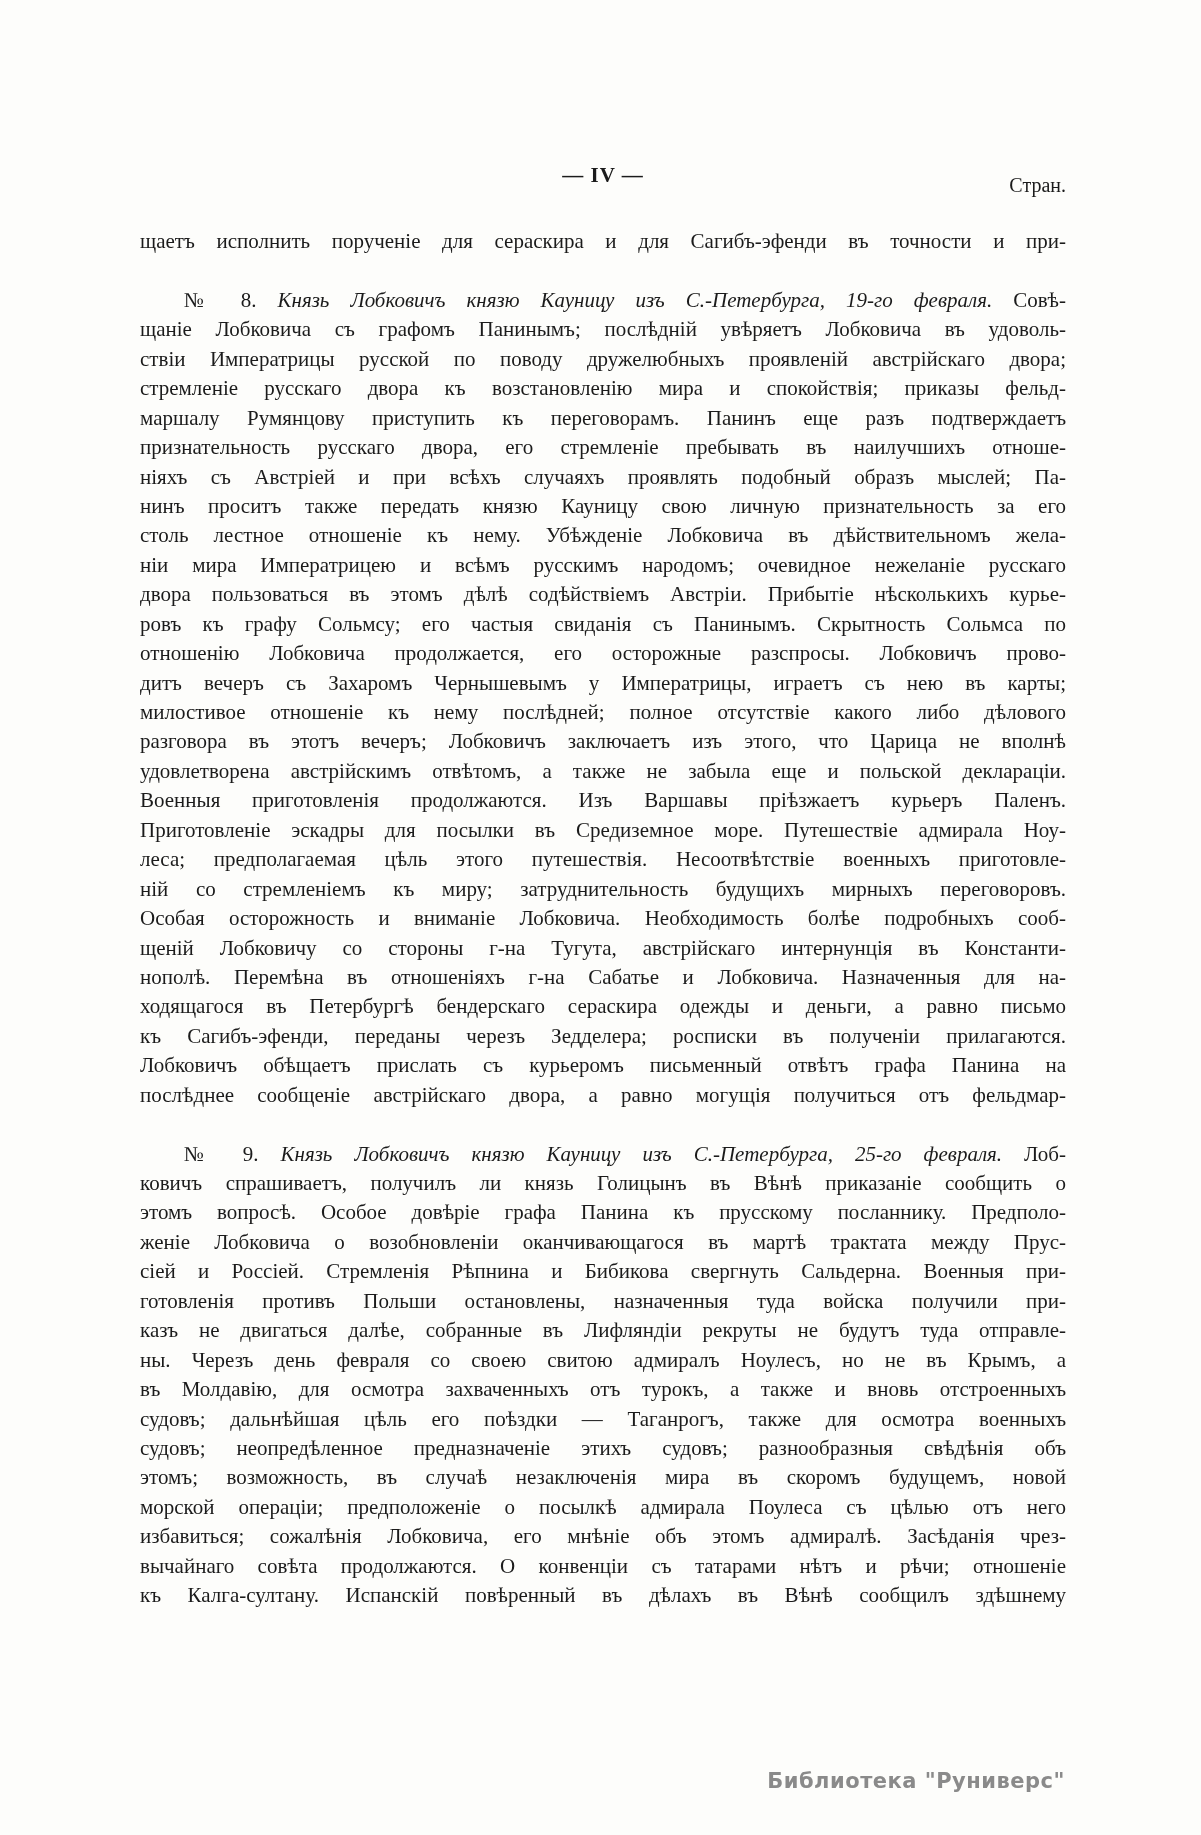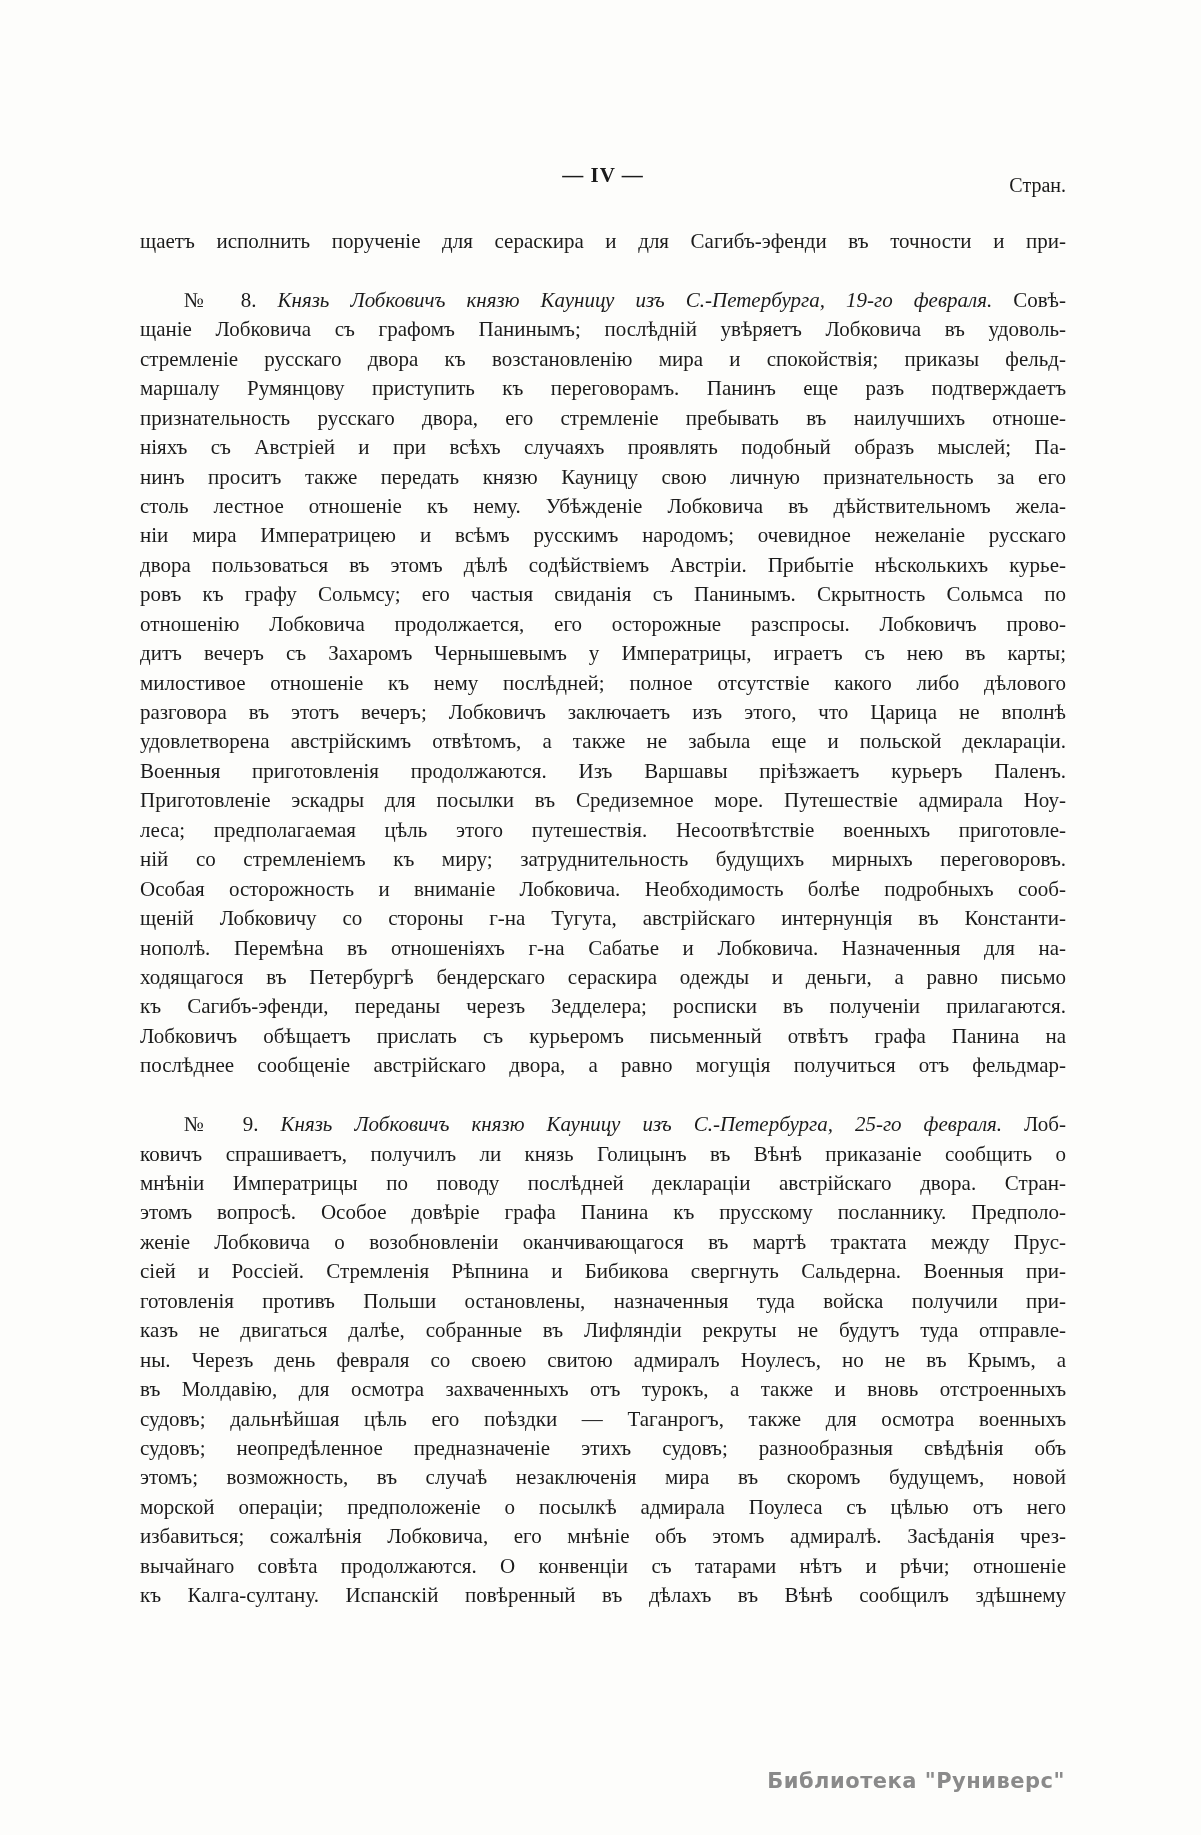--- a/index.html
+++ b/index.html
@@ -82,20 +82,21 @@
     </div>
 
     <div class="line indent">
       <span class="num">№ 8.</span>
       <span class="ital">Князь Лобковичъ князю Кауницу изъ С.-Петербурга, 19-го февраля.</span>
       <span>Совѣ-</span>
     </div>
     <div>
 
     <div class="line">щаніе Лобковича съ графомъ Панинымъ; послѣдній увѣряетъ Лобковича въ удоволь-</div>
+        <div class="line">ствіи Императрицы русской по поводу дружелюбныхъ проявленій австрійскаго двора;</div>
         <div class="line">стремленіе русскаго двора къ возстановленію мира и спокойствія; приказы фельд-</div>
         <div class="line">маршалу Румянцову приступить къ переговорамъ. Панинъ еще разъ подтверждаетъ</div>
         <div class="line">признательность русскаго двора, его стремленіе пребывать въ наилучшихъ отноше-</div>
         <div class="line">ніяхъ съ Австріей и при всѣхъ случаяхъ проявлять подобный образъ мыслей; Па-</div>
         <div class="line">нинъ проситъ также передать князю Кауницу свою личную признательность за его</div>
         <div class="line">столь лестное отношеніе къ нему. Убѣжденіе Лобковича въ дѣйствительномъ жела-</div>
         <div class="line">ніи мира Императрицею и всѣмъ русскимъ народомъ; очевидное нежеланіе русскаго</div>
         <div class="line">двора пользоваться въ этомъ дѣлѣ содѣйствіемъ Австріи. Прибытіе нѣсколькихъ курье-</div>
         <div class="line">ровъ къ графу Сольмсу; его частыя свиданія съ Панинымъ. Скрытность Сольмса по</div>
         <div class="line">отношенію Лобковича продолжается, его осторожные разспросы. Лобковичъ прово-</div>
@@ -122,21 +123,20 @@
     </div>
 
     <div class="line indent">
       <span class="num">№ 9.</span>
       <span class="ital">Князь Лобковичъ князю Кауницу изъ С.-Петербурга, 25-го февраля.</span>
       <span>Лоб-</span>
     </div>
     <div>
 
     <div class="line">ковичъ спрашиваетъ, получилъ ли князь Голицынъ въ Вѣнѣ приказаніе сообщить о</div>
-        <div class="line">мнѣніи Императрицы по поводу послѣдней деклараціи австрійскаго двора. Стран-</div>
         <div class="line">этомъ вопросѣ. Особое довѣріе графа Панина къ прусскому посланнику. Предполо-</div>
         <div class="line">женіе Лобковича о возобновленіи оканчивающагося въ мартѣ трактата между Прус-</div>
         <div class="line">сіей и Россіей. Стремленія Рѣпнина и Бибикова свергнуть Сальдерна. Военныя при-</div>
         <div class="line">готовленія противъ Польши остановлены, назначенныя туда войска получили при-</div>
         <div class="line">казъ не двигаться далѣе, собранные въ Лифляндіи рекруты не будутъ туда отправле-</div>
         <div class="line">ны. Черезъ день февраля со своею свитою адмиралъ Ноулесъ, но не въ Крымъ, а</div>
         <div class="line">въ Молдавію, для осмотра захваченныхъ отъ турокъ, а также и вновь отстроенныхъ</div>
         <div class="line">судовъ; дальнѣйшая цѣль его поѣздки — Таганрогъ, также для осмотра военныхъ</div>
         <div class="line">судовъ; неопредѣленное предназначеніе этихъ судовъ; разнообразныя свѣдѣнія объ</div>
         <div class="line">этомъ; возможность, въ случаѣ незаключенія мира въ скоромъ будущемъ, новой</div>

